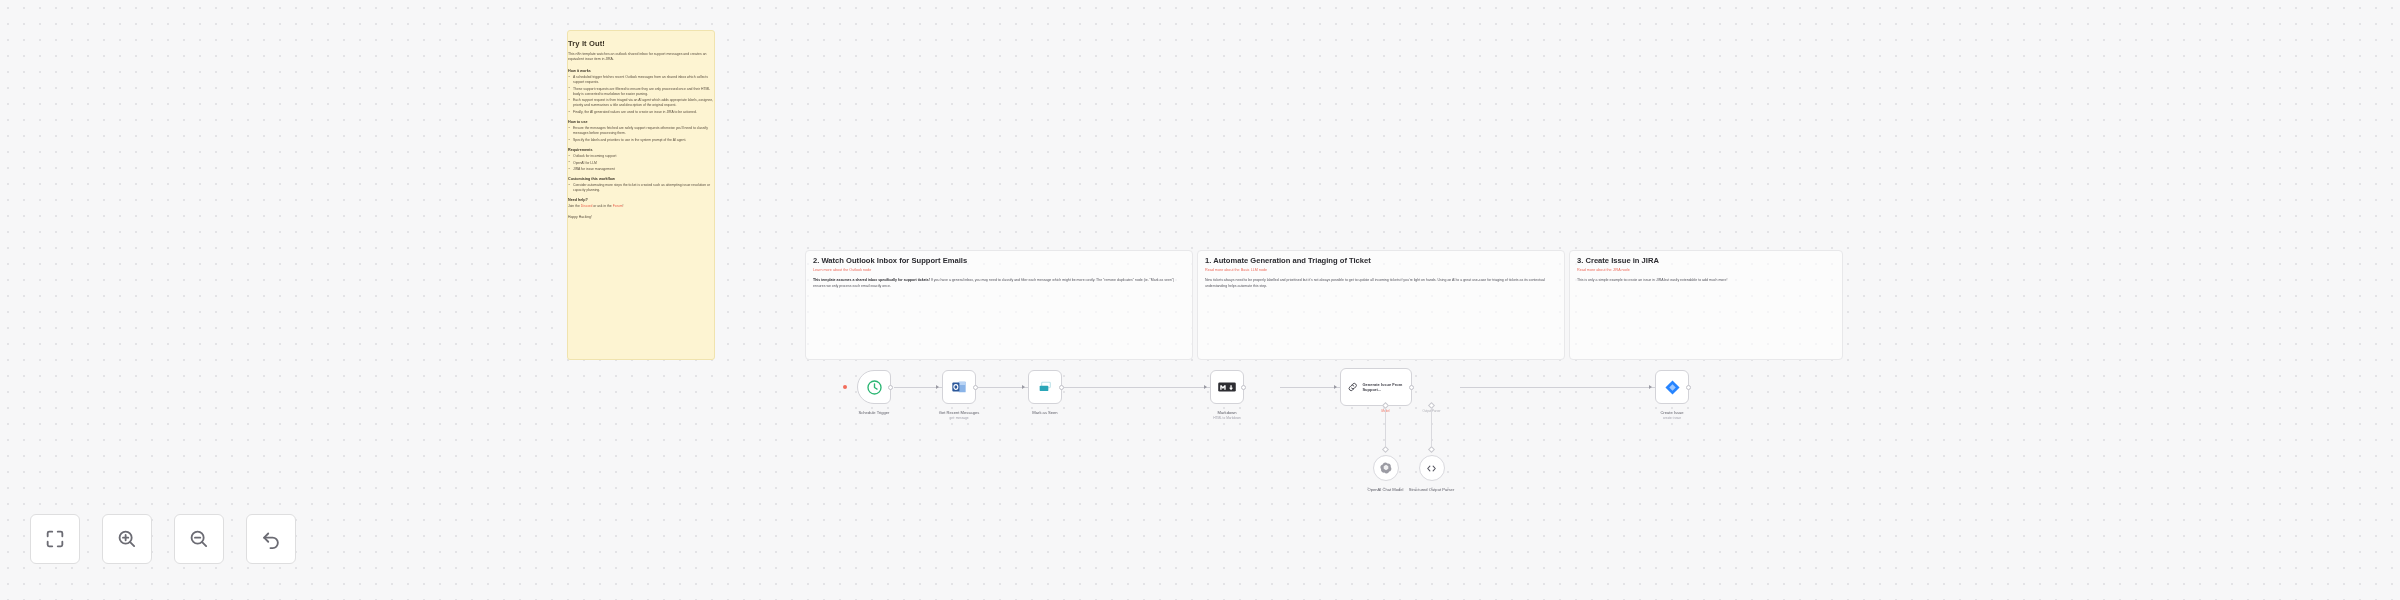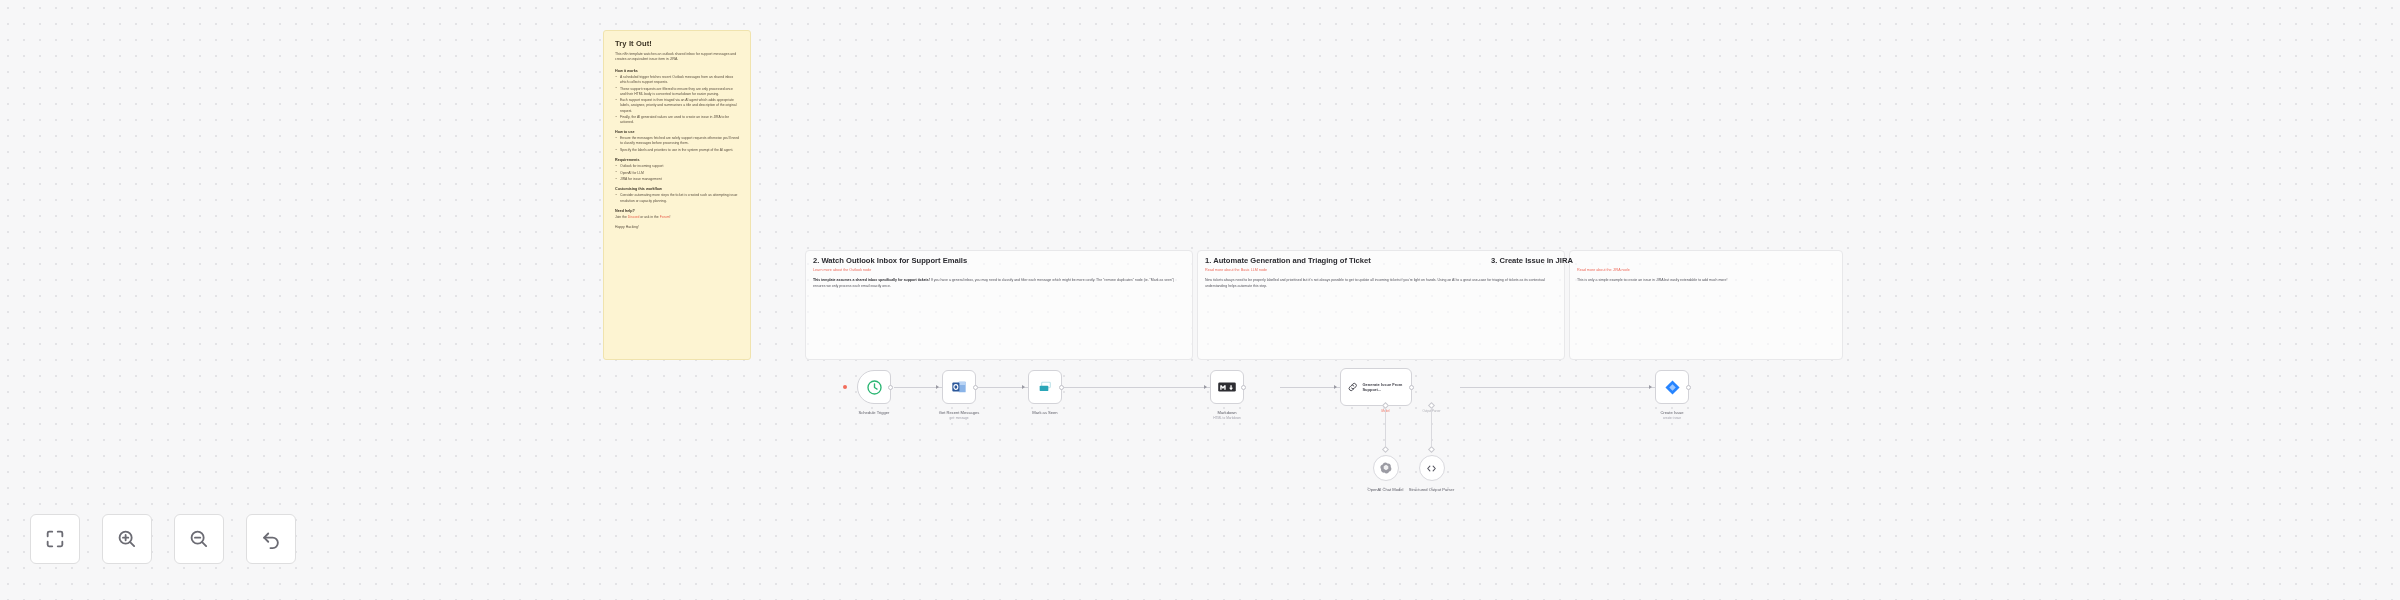--- a/index.html
+++ b/index.html
@@ -19,24 +19,23 @@
   }
 
   
   #sticky {
     position: absolute;
     left: 567px; top: 30px;
     width: 148px; height: 330px;
     background: #fdf4d2;
     border: 1px solid #f0e3ae;
     border-radius: 3px;
-    padding: 8px 11px;
+    padding: 8px 0;
     overflow: hidden;
     color: #4a4034;
-    margin-left: 36px;
   }
   #sticky .st-title {
     font-size: 7.6px; font-weight: bold; color: #3d3526;
     margin-bottom: 4px; letter-spacing: .1px;
   }
   #sticky .st-intro {
     font-size: 3.5px; line-height: 1.55; color: #5a4f3f;
     margin-bottom: 6px;
   }
   #sticky .st-h {
@@ -234,21 +233,21 @@
   <div class="sec-title" style="left:813px; top:256px;">2. Watch Outlook Inbox for Support Emails</div>
   <div class="sec-link" style="left:813px; top:268px;">Learn more about the Outlook node</div>
   <div class="sec-body" style="left:813px; top:278px; width:372px;"><b>This template assumes a shared inbox specifically for support tickets!</b><span> If you have a general inbox, you may need to classify and filter each message which might be more costly. The "remove duplicates" node (ie. "Mark as seen") ensures we only process each email exactly once.</span></div>
 
   <div class="section" id="sec2"></div>
   <div class="sec-title" style="left:1205px; top:256px;">1. Automate Generation and Triaging of Ticket</div>
   <div class="sec-link" style="left:1205px; top:268px;">Read more about the Basic LLM node</div>
   <div class="sec-body" style="left:1205px; top:278px; width:352px;"><span>New tickets always need to be properly labelled and prioritised but it's not always possible to get to update all incoming tickets if you're light on hands. Using an AI to a great use-case for triaging of tickets as its contextual understanding helps automate this step.</span></div>
 
   <div class="section" id="sec3"></div>
-  <div class="sec-title" style="left:1491px; top:256px;">3. Create Issue in JIRA</div>
+  <div class="sec-title" style="left:1577px; top:256px;">3. Create Issue in JIRA</div>
   <div class="sec-link" style="left:1577px; top:268px;">Read more about the JIRA node</div>
   <div class="sec-body" style="left:1577px; top:278px; width:258px;"><span>This is only a simple example to create an issue in JIRA but easily extendable to add much more!</span></div>
 
   <div class="wire" style="left:894px; top:387px; width:48px;"></div>
   <div class="wire" style="left:978px; top:387px; width:50px;"></div>
   <div class="wire" style="left:1064px; top:387px; width:146px;"></div>
   <div class="wire" style="left:1280px; top:387px; width:60px;"></div>
   <div class="wire" style="left:1460px; top:387px; width:195px;"></div>
 
   <div class="arrow" style="left:936px; top:385px;"></div>

